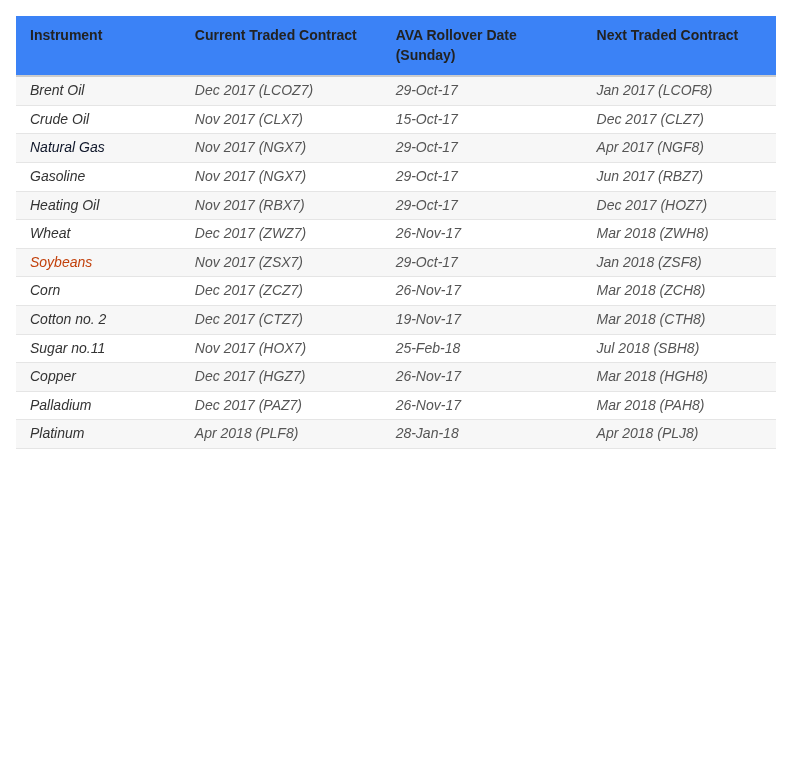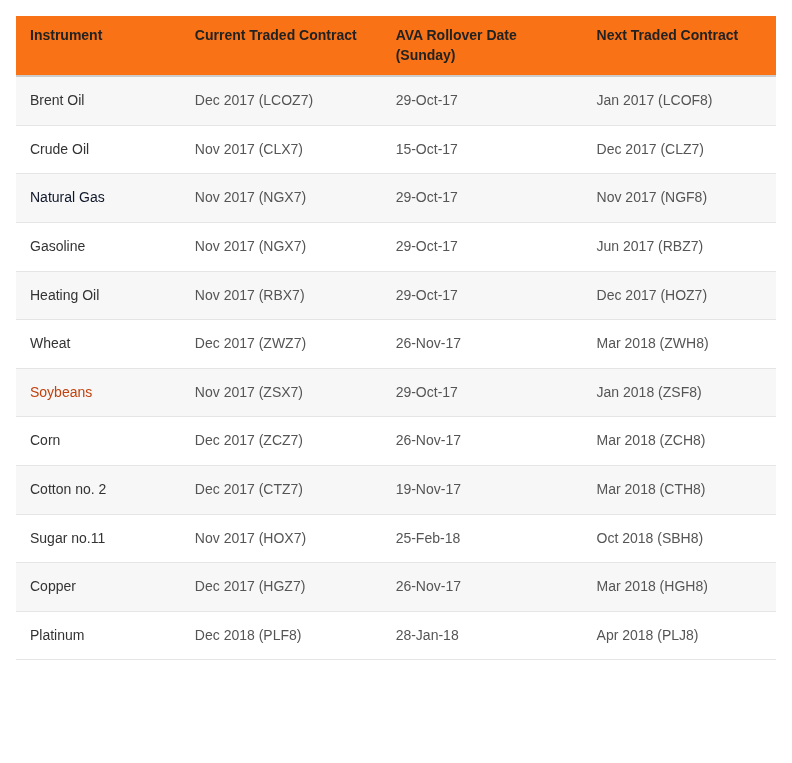--- a/index.html
+++ b/index.html
@@ -10,38 +10,39 @@
       background: #fff;
       width: 792px;
       min-height: 763px;
       padding: 16px;
     }
     table {
       width: 100%;
       border-collapse: collapse;
     }
     thead tr {
-      background: #f97316;
+      background: #3b82f6;
       border-bottom: 2px solid #ccc;
     }
     th {
       text-align: left;
       padding: 10px 14px;
       font-weight: bold;
       font-size: 14px;
       color: #222;
       vertical-align: top;
       line-height: 1.4;
     }
     td {
-      padding: 14px 14px;
+      padding: 4px 14px;
       vertical-align: middle;
       color: #555;
       font-size: 14px;
       line-height: 1.4;
+      font-style: italic;
     }
     tbody tr:nth-child(odd) {
       background: #f7f7f7;
     }
     tbody tr:nth-child(even) {
       background: #ffffff;
     }
     tbody tr {
       border-bottom: 1px solid #e5e5e5;
     }
@@ -72,21 +73,21 @@
       <tr>
         <td style="color: rgb(51, 51, 51);">Crude Oil</td>
         <td>Nov 2017 (CLX7)</td>
         <td>15-Oct-17</td>
         <td>Dec 2017 (CLZ7)</td>
       </tr>
       <tr>
         <td style="color: #0f172a;">Natural Gas</td>
         <td>Nov 2017 (NGX7)</td>
         <td>29-Oct-17</td>
-        <td>Nov 2017 (NGF8)</td>
+        <td>Apr 2017 (NGF8)</td>
       </tr>
       <tr>
         <td style="color: rgb(51, 51, 51);">Gasoline</td>
         <td>Nov 2017 (NGX7)</td>
         <td>29-Oct-17</td>
         <td>Jun 2017 (RBZ7)</td>
       </tr>
       <tr>
         <td style="color: rgb(51, 51, 51);">Heating Oil</td>
         <td>Nov 2017 (RBX7)</td>
@@ -114,28 +115,34 @@
       <tr>
         <td style="color: rgb(51, 51, 51);">Cotton no. 2</td>
         <td>Dec 2017 (CTZ7)</td>
         <td>19-Nov-17</td>
         <td>Mar 2018 (CTH8)</td>
       </tr>
       <tr>
         <td style="color: rgb(51, 51, 51);">Sugar no.11</td>
         <td>Nov 2017 (HOX7)</td>
         <td>25-Feb-18</td>
-        <td>Oct 2018 (SBH8)</td>
+        <td>Jul 2018 (SBH8)</td>
       </tr>
       <tr>
         <td style="color: rgb(51, 51, 51);">Copper</td>
         <td>Dec 2017 (HGZ7)</td>
         <td>26-Nov-17</td>
         <td>Mar 2018 (HGH8)</td>
       </tr>
       <tr>
+        <td style="color: rgb(51, 51, 51);">Palladium</td>
+        <td>Dec 2017 (PAZ7)</td>
+        <td>26-Nov-17</td>
+        <td>Mar 2018 (PAH8)</td>
+      </tr>
+      <tr>
         <td style="color: rgb(51, 51, 51);">Platinum</td>
-        <td>Dec 2018 (PLF8)</td>
+        <td>Apr 2018 (PLF8)</td>
         <td>28-Jan-18</td>
         <td>Apr 2018 (PLJ8)</td>
       </tr>
     </tbody>
 </table>
 
 </body></html>

